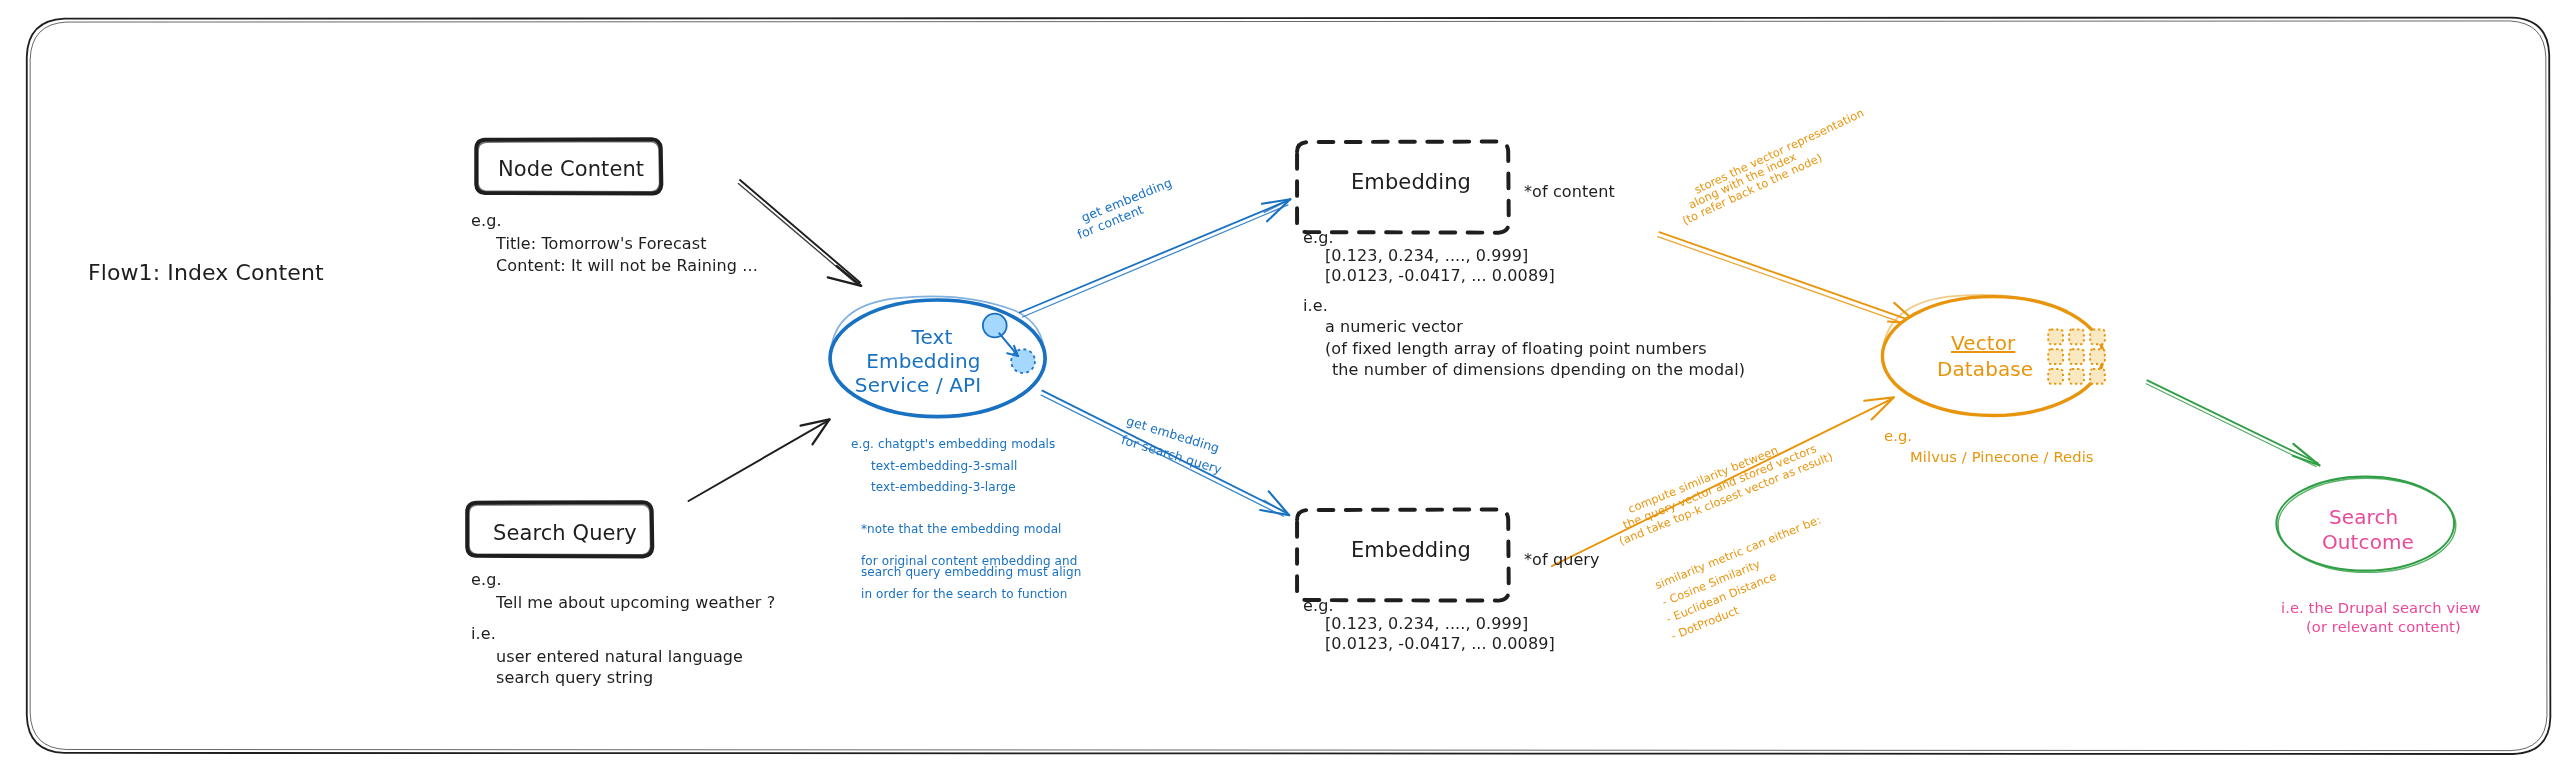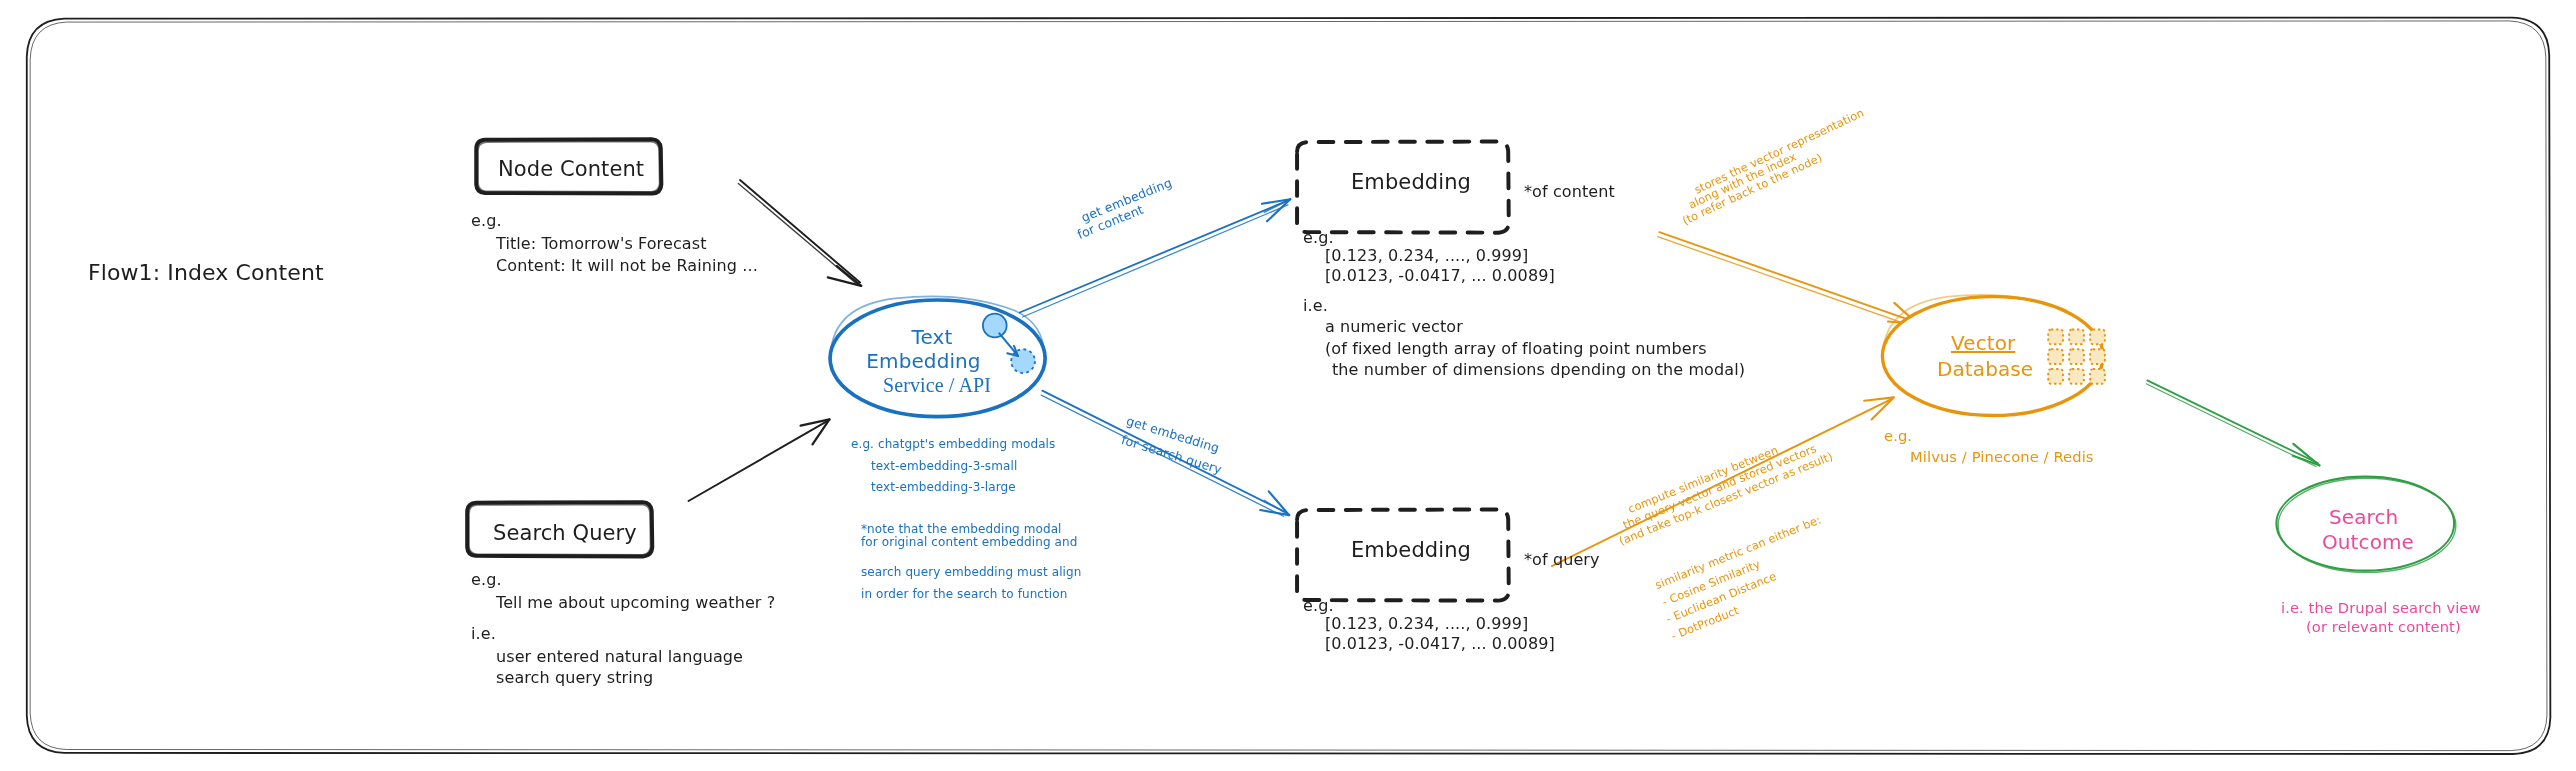--- a/index.html
+++ b/index.html
@@ -170,28 +170,28 @@
 
   <div class="txt node-label ink-black" style="left:493px; top:519px;">Search Query</div>
   <div class="txt body-text ink-black" style="left:471px; top:569px;">e.g.</div>
   <div class="txt body-text ink-black" style="left:496px; top:592px;">Tell me about upcoming weather ?</div>
   <div class="txt body-text ink-black" style="left:471px; top:623px;">i.e.</div>
   <div class="txt body-text ink-black" style="left:496px; top:646px;">user entered natural language</div>
   <div class="txt body-text ink-black" style="left:496px; top:667px;">search query string</div>
 
   <div class="txt ellipse-label ink-blue" style="left:867px; top:324px; width:130px;">Text</div>
   <div class="txt ellipse-label ink-blue" style="left:850px; top:348px; width:147px;">Embedding</div>
-  <div class="txt ellipse-label ink-blue" style="left:855px; top:372px; width:164px;font-family:Liberation Serif, serif;">Service / API</div>
+  <div class="txt ellipse-label ink-blue" style="left:836px; top:372px; width:164px;">Service / API</div>
 
   <div class="txt side-note ink-blue" style="left:851px; top:436px;">e.g. chatgpt's embedding modals</div>
   <div class="txt side-note ink-blue" style="left:871px; top:458px;">text-embedding-3-small</div>
   <div class="txt side-note ink-blue" style="left:871px; top:479px;">text-embedding-3-large</div>
 
   <div class="txt side-note ink-blue" style="left:861px; top:521px;">*note that the embedding modal</div>
-  <div class="txt side-note ink-blue" style="left:861px; top:534px;">for original content embedding and</div>
+  <div class="txt side-note ink-blue" style="left:861px; top:553px;">for original content embedding and</div>
   <div class="txt side-note ink-blue" style="left:861px; top:564px;">search query embedding must align</div>
   <div class="txt side-note ink-blue" style="left:861px; top:586px;">in order for the search to function</div>
 
   <div class="txt arrow-note ink-blue rot-a" style="left:1079px; top:211px; transform:rotate(-22deg);">get embedding</div>
   <div class="txt arrow-note ink-blue rot-a" style="left:1075px; top:228px; transform:rotate(-22deg);">for content</div>
 
   <div class="txt arrow-note ink-blue rot-a" style="left:1129px; top:413px; transform:rotate(17deg);">get embedding</div>
   <div class="txt arrow-note ink-blue rot-a" style="left:1124px; top:432px; transform:rotate(17deg);">for search query</div>
 
   <div class="txt node-label ink-black" style="left:1351px; top:168px;">Embedding</div>

